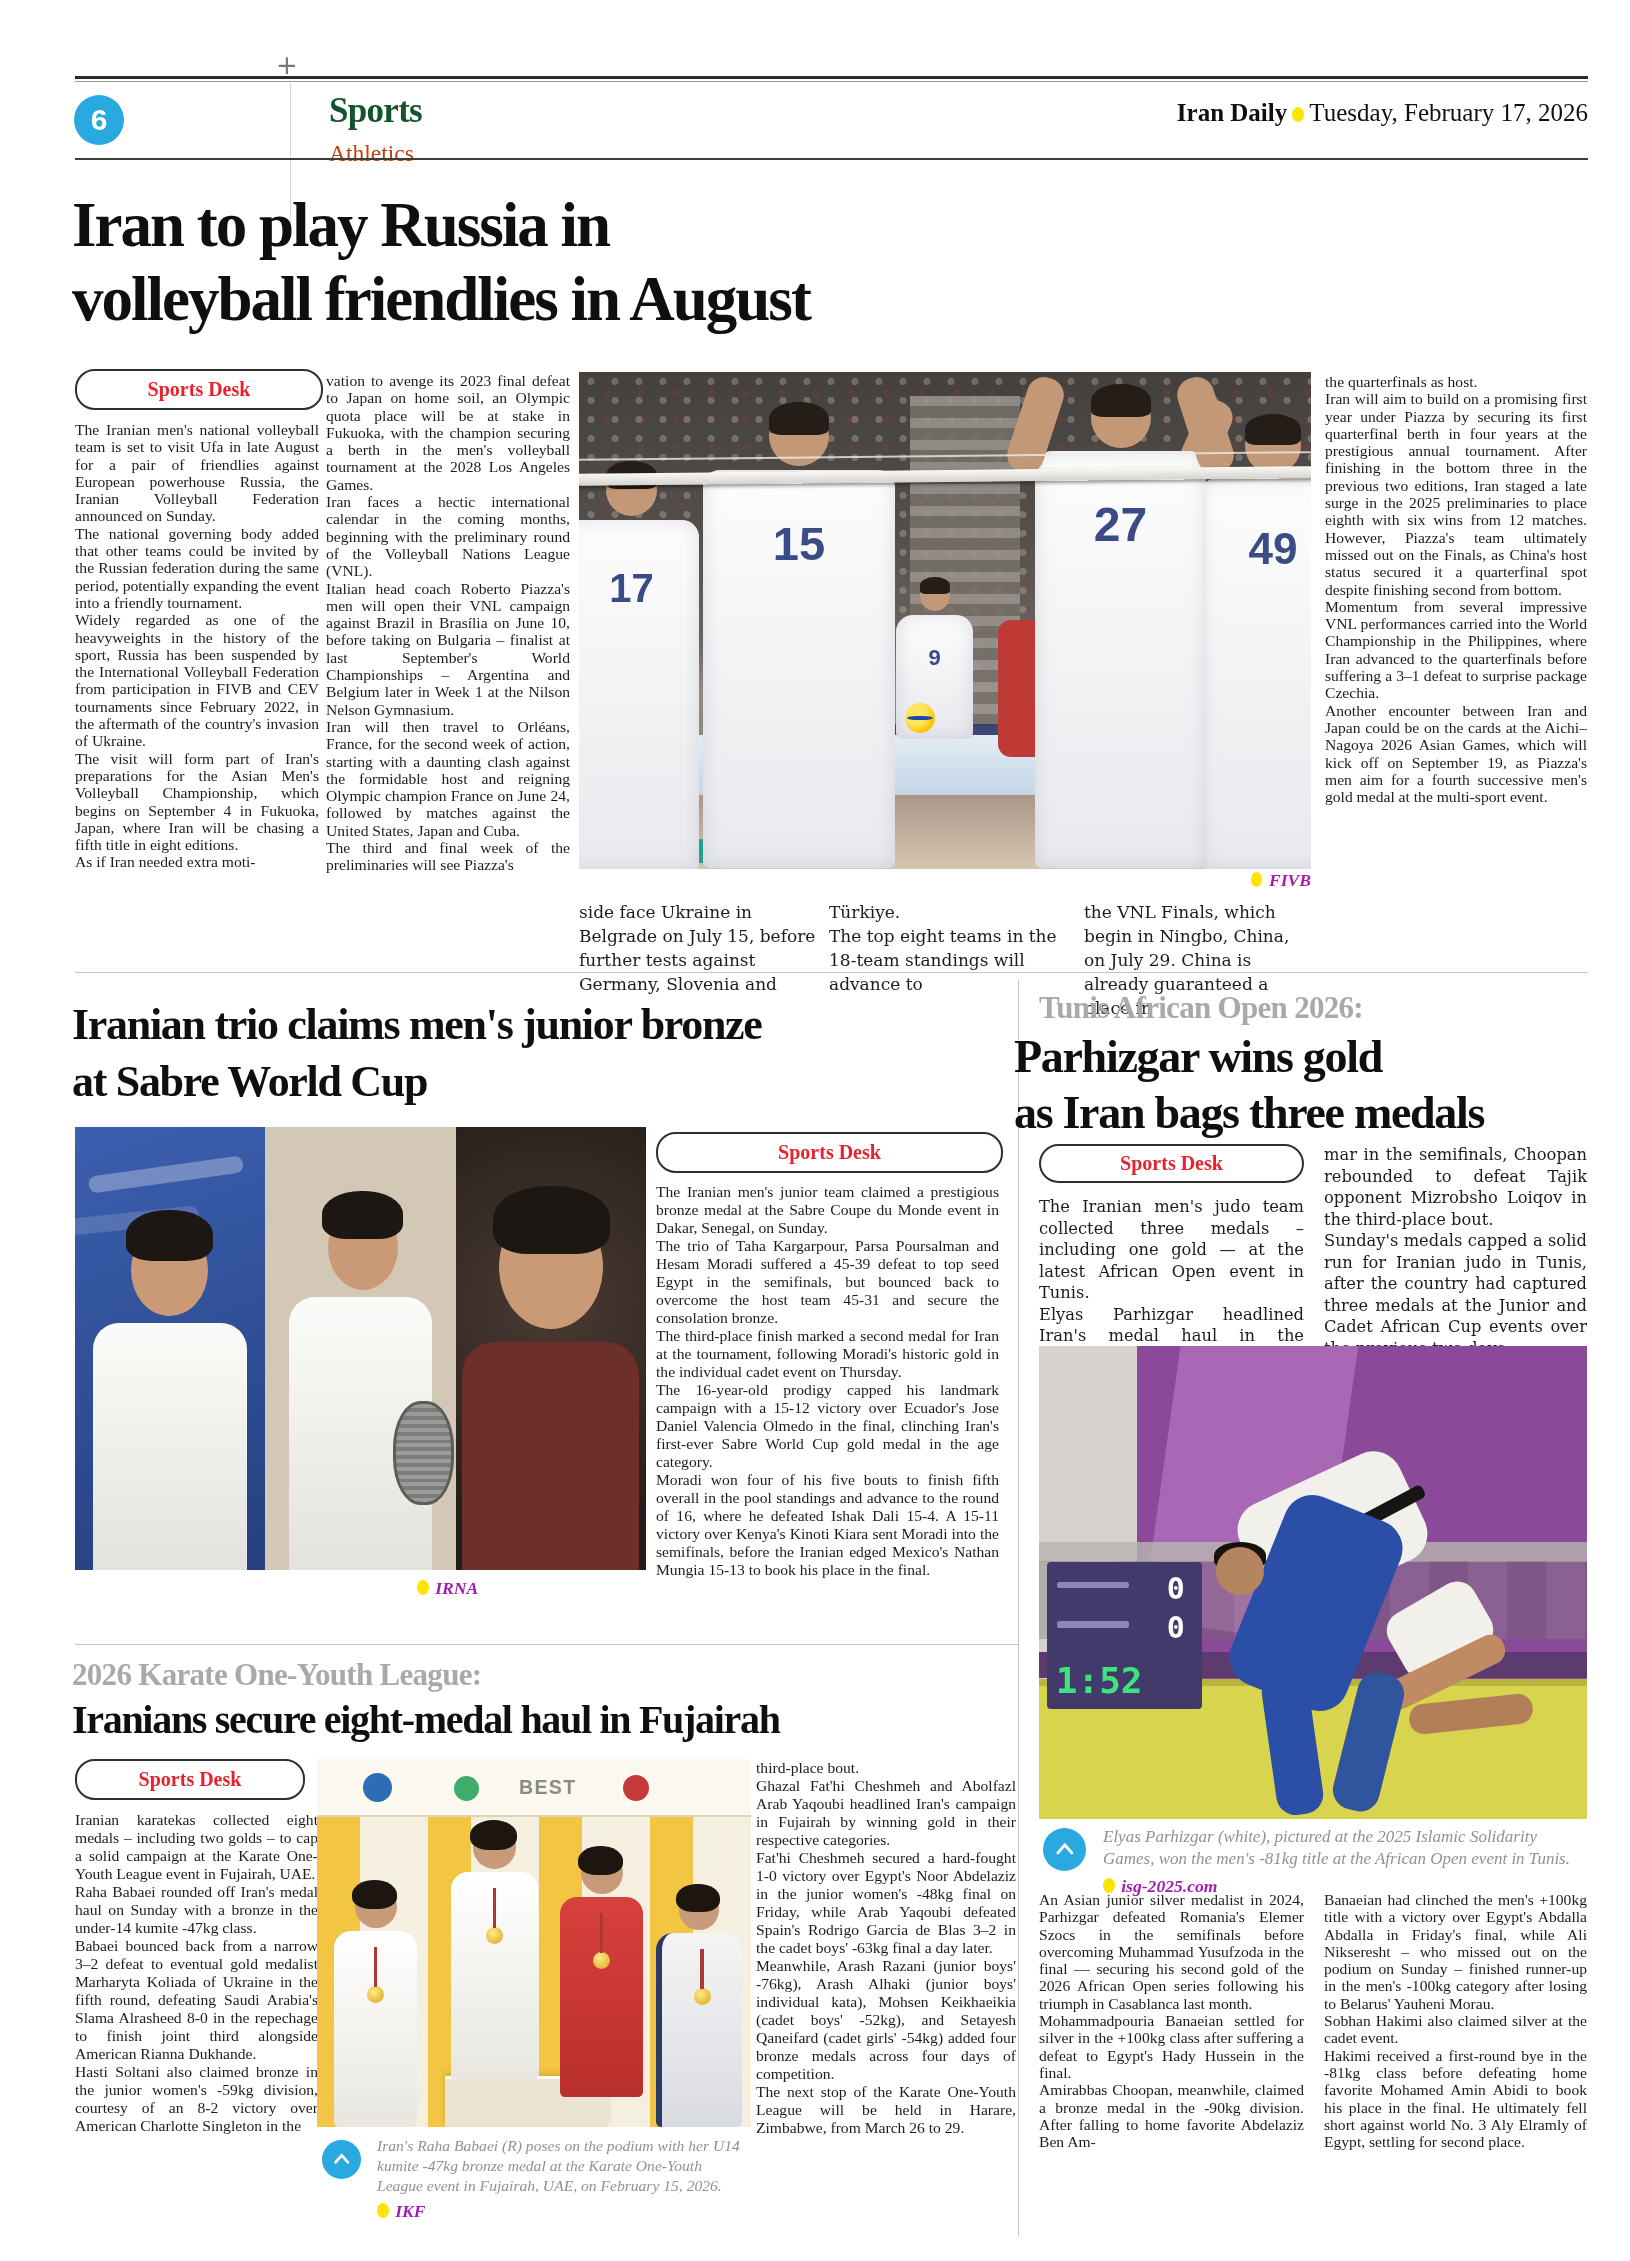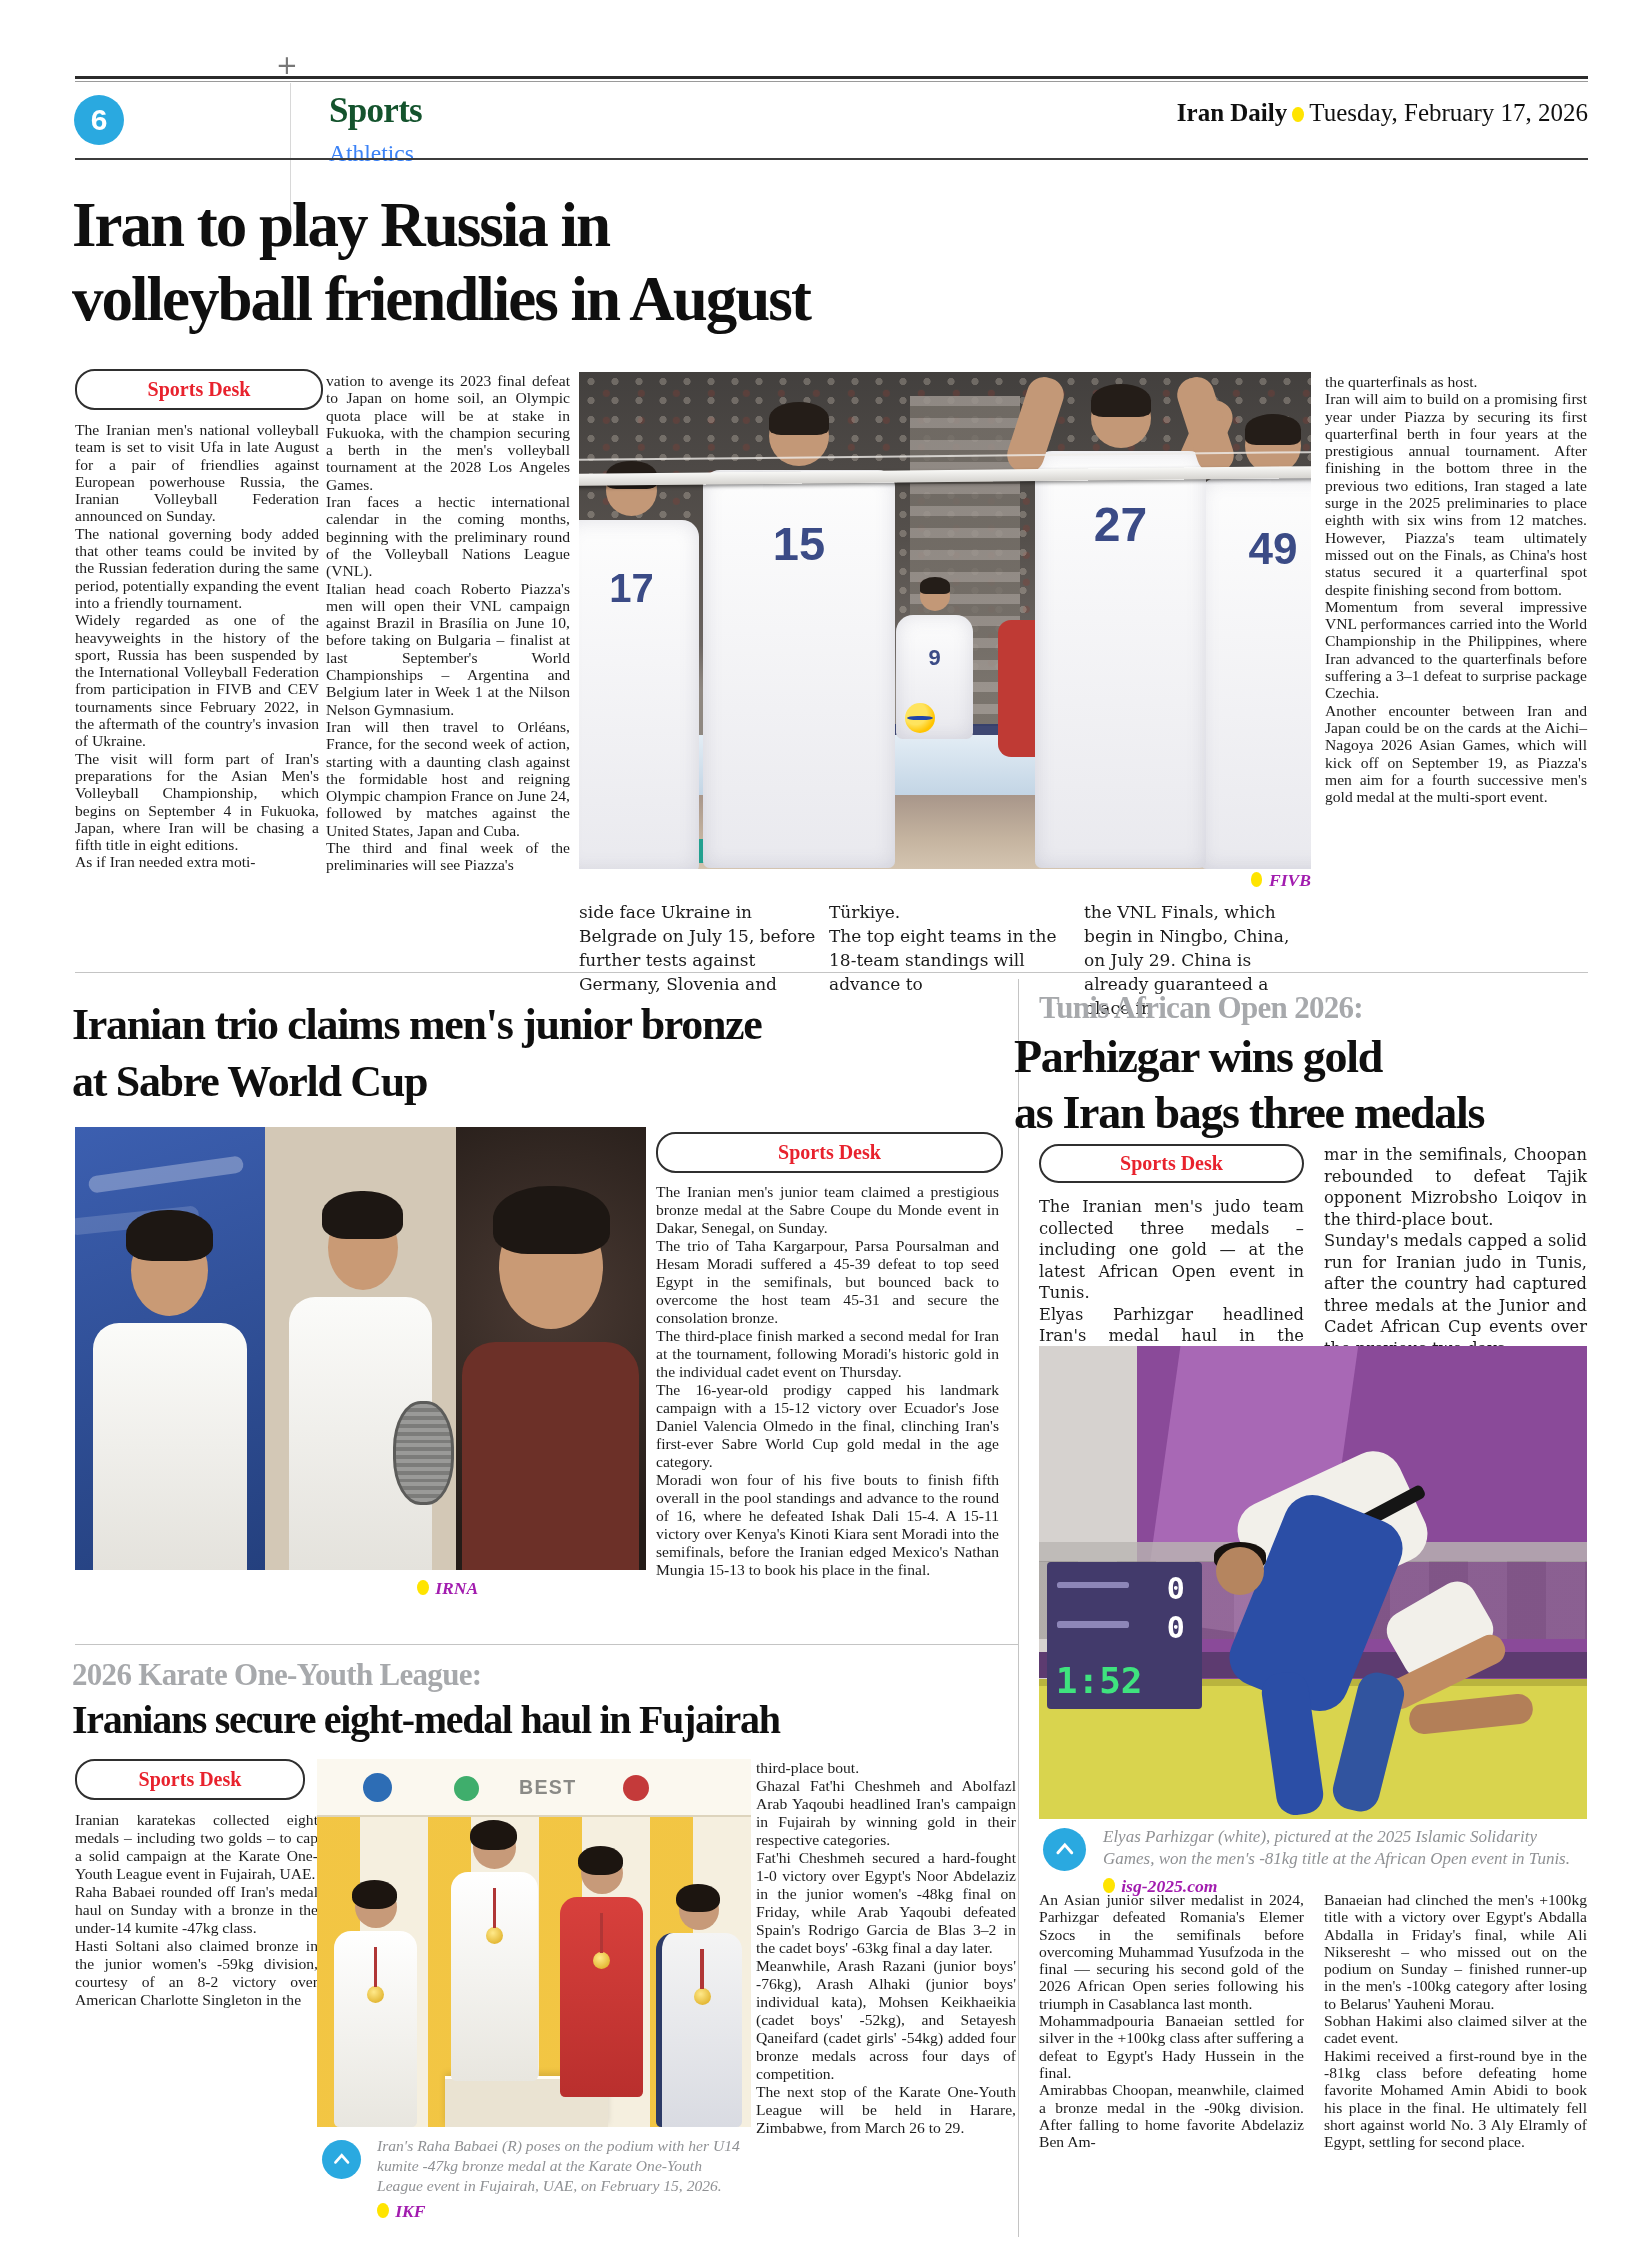--- a/index.html
+++ b/index.html
@@ -10,21 +10,21 @@
   .crop-plus{left:276px;top:50px;font-size:26px;color:#777;font-family:"DejaVu Sans",sans-serif;}
   .crop-vline{left:290px;top:83px;width:0.7px;height:142px;background:#d8d8d8;}
   .rule{background:#2b2b2b;}
   .rule-top{left:75px;top:76px;width:1513px;height:2.6px;}
   .rule-top2{left:75px;top:81px;width:1513px;height:0.7px;background:#9a9a9a;}
   .rule-mid{left:75px;top:158px;width:1513px;height:2px;background:#3c3c3c;}
   .pagenum{left:74px;top:95px;width:50px;height:50px;border-radius:50%;background:#2aa9e0;
            display:flex;align-items:center;justify-content:center;color:#fff;
            font-family:"Liberation Sans",sans-serif;font-weight:bold;font-size:30px;}
   .sec-title{left:329px;top:91px;font-size:35px;font-weight:bold;color:#14532d;letter-spacing:-0.7px;}
-  .sec-sub{left:329px;top:140px;font-size:23.5px;color:#3b82f6;}
+  .sec-sub{left:329px;top:140px;font-size:23.5px;color:#c2410c;}
   .masthead{left:848px;top:99px;width:740px;text-align:right;font-size:25px;color:#101010;}
   .masthead b{font-weight:bold;}
   .ydot{display:inline-block;width:11.7px;height:15px;border-radius:50%;background:#ffe400;
         vertical-align:-1.3px;margin:0 5.2px;}
   
   .hl{font-weight:bold;color:#0f0f0f;letter-spacing:-2px;line-height:1.16;}
   .hl-main{left:72px;top:188px;font-size:63px;line-height:74px;}
   .hl-sabre{left:72px;top:996px;font-size:44px;line-height:57px;letter-spacing:-1.3px;}
   .hl-judo{left:1014px;top:1029px;font-size:46px;line-height:56px;letter-spacing:-1.3px;}
   .hl-karate{left:72px;top:1697px;font-size:40px;letter-spacing:-1.3px;}
@@ -414,20 +414,21 @@
   </div>
 
   <div class="abs kicker kick-karate">2026 Karate One-Youth League:</div>
   <div class="abs hl hl-karate">Iranians secure eight-medal haul in Fujairah</div>
   <div class="abs badge badge4">
     <span>Sports Desk</span>
   </div>
   <div class="abs col kc1">
     <p>Iranian karatekas collected eight medals – including two golds – to cap a solid campaign at the Karate One-Youth League event in Fujairah, UAE.</p>
     <p>Raha Babaei rounded off Iran's medal haul on Sunday with a bronze in the under-14 kumite -47kg class.</p>
+    <p>Babaei bounced back from a narrow 3–2 defeat to eventual gold medalist Marharyta Koliada of Ukraine in the fifth round, defeating Saudi Arabia's Slama Alrasheed 8-0 in the repechage to finish joint third alongside American Rianna Dukhande.</p>
     <p>Hasti Soltani also claimed bronze in the junior women's -59kg division, courtesy of an 8-2 victory over American Charlotte Singleton in the</p>
   </div>
 
   <div class="abs photo ph-karate">
     <div class="k-bg"></div>
     <div class="k-pillars"></div>
     <div class="k-banner">
       <div class="k-logo" style="left:46px;top:14.3px;width:29px;height:29px;background:#2d6db5;"></div>
       <div class="k-logo" style="left:137px;top:17px;width:25px;height:25px;background:#3fae6c;"></div>
       <span class="btxt">BEST</span>

